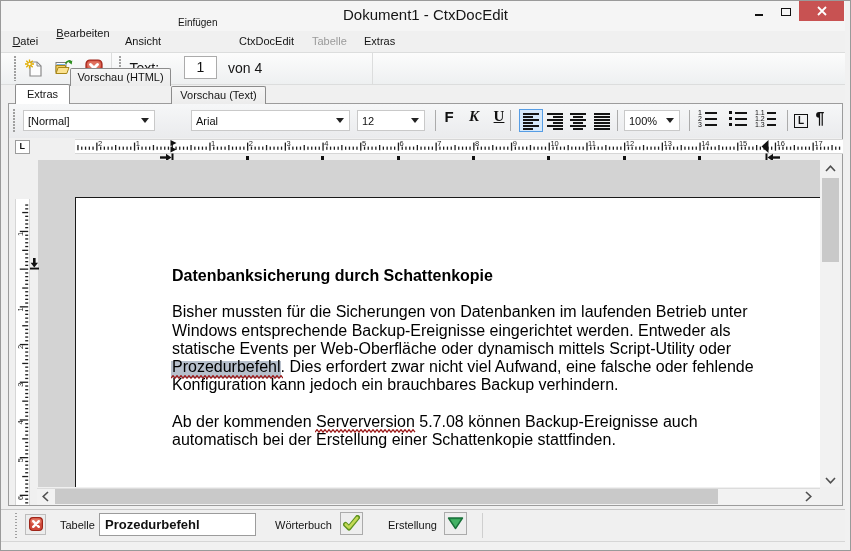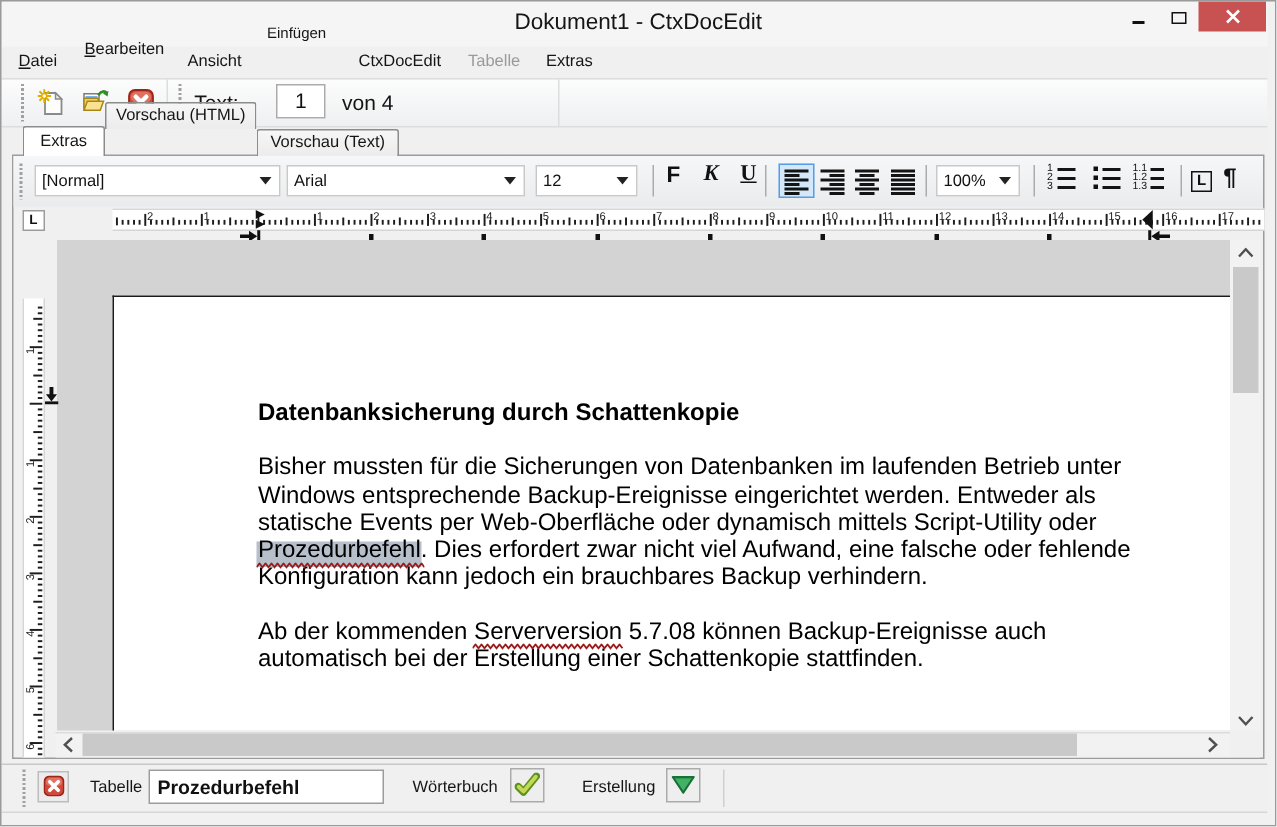--- a/index.html
+++ b/index.html
@@ -61,21 +61,21 @@
 </svg>
 <div class="abs" style="left:129.5px;top:60px;font-size:14px;color:#151515">Text:</div>
 <div class="abs" style="left:184px;top:56px;width:33px;height:23px;background:#fff;border:1px solid #ababab;font-size:14px;color:#111;text-align:center;line-height:21px">1</div>
 <div class="abs" style="left:228px;top:60px;font-size:14px;color:#151515">von 4</div>
 <div class="abs" style="left:8px;top:103px;width:835px;height:403px;border:1px solid #9c9c9c;background:#f0f0f0"></div>
 <div class="abs" style="left:70px;top:68px;width:101px;height:18px;background:linear-gradient(#f6f6f6,#ececec);border:1px solid #8c8c8c;border-bottom:none;border-radius:2px 2px 0 0;font-size:11px;color:#151515;text-align:center;line-height:17px;white-space:nowrap">Vorschau (HTML)</div>
 <div class="abs" style="left:171px;top:86px;width:95px;height:18px;background:linear-gradient(#f6f6f6,#ececec);border:1px solid #8c8c8c;border-bottom:none;border-radius:2px 2px 0 0;font-size:11px;color:#151515;text-align:center;line-height:17px;white-space:nowrap">Vorschau (Text)</div>
 <div class="abs" style="left:15px;top:84px;width:55px;height:20px;background:#fff;border:1px solid #8c8c8c;border-bottom:none;border-radius:2px 2px 0 0;font-size:11px;color:#151515;text-align:center;line-height:18px;z-index:5;white-space:nowrap">Extras</div>
 <div class="abs" style="left:9px;top:104px;width:833px;height:34px;background:linear-gradient(#f6f7f8,#eaebed)"></div>
 <div class="grip" style="left:13px;top:109px;height:24px"></div>
-<div class="combo" style="left:23px;top:110px;width:164px;height:21px">
+<div class="combo" style="left:23px;top:110px;width:132px;height:21px">
     <span class="txt">[Normal]</span>
     <span class="arr"></span>
   </div>
 <div class="combo" style="left:191px;top:110px;width:159px;height:21px">
     <span class="txt">Arial</span>
     <span class="arr"></span>
   </div>
 <div class="combo" style="left:357px;top:110px;width:68px;height:21px">
     <span class="txt">12</span>
     <span class="arr"></span>

